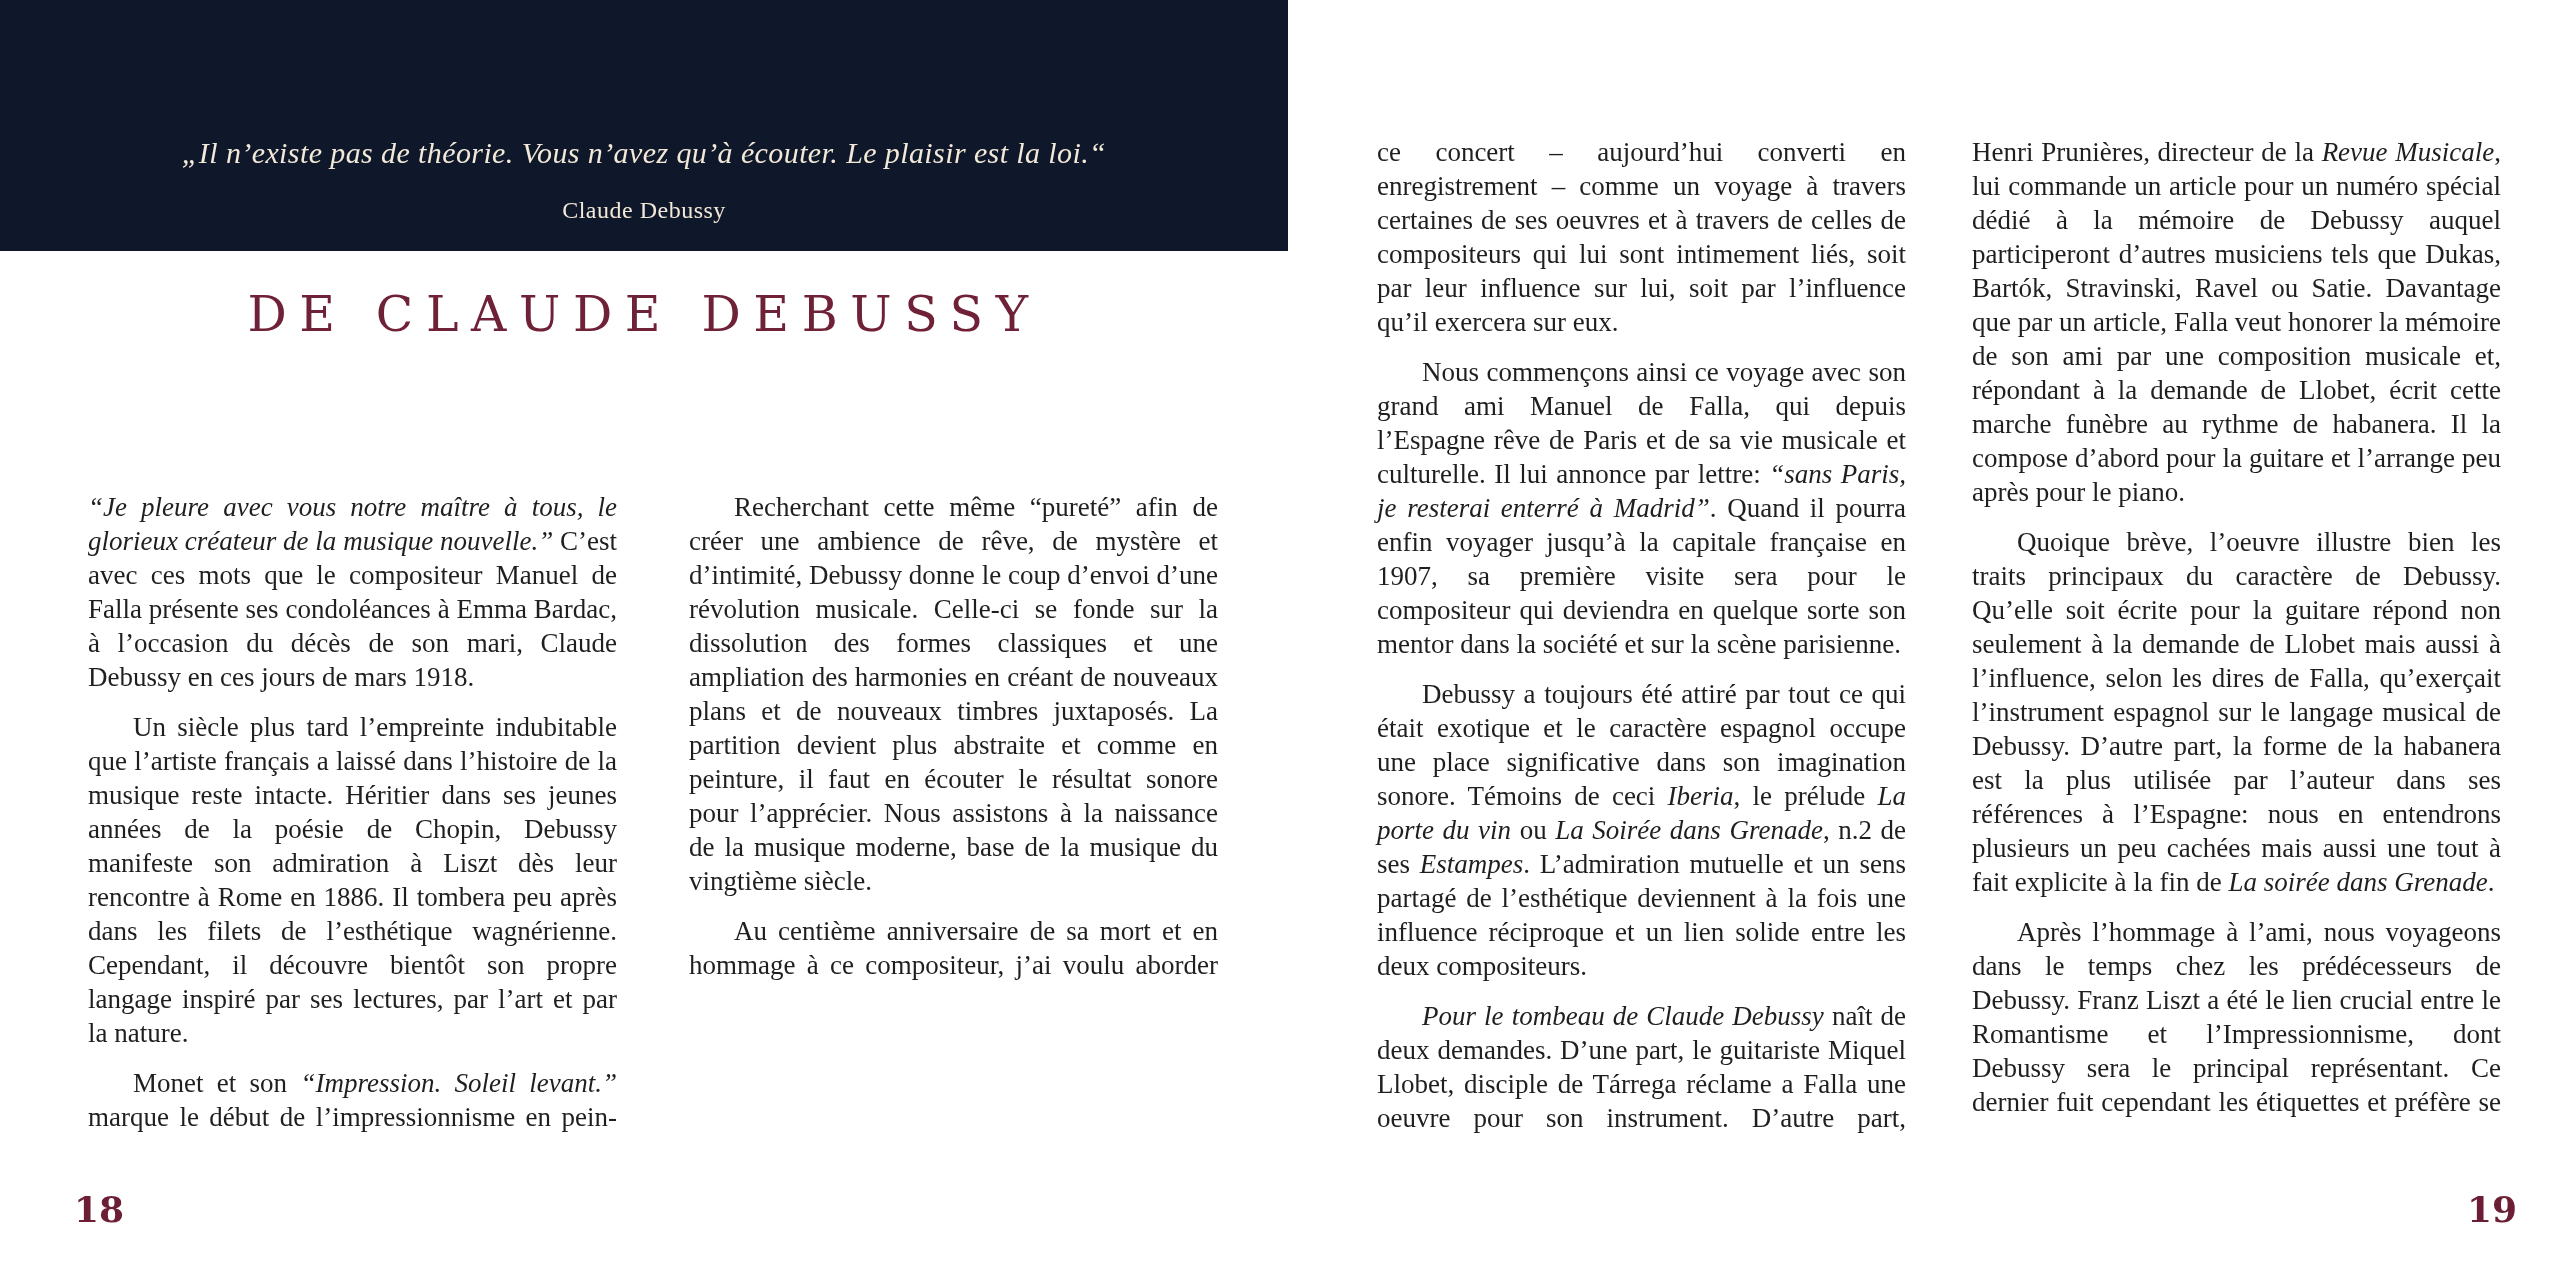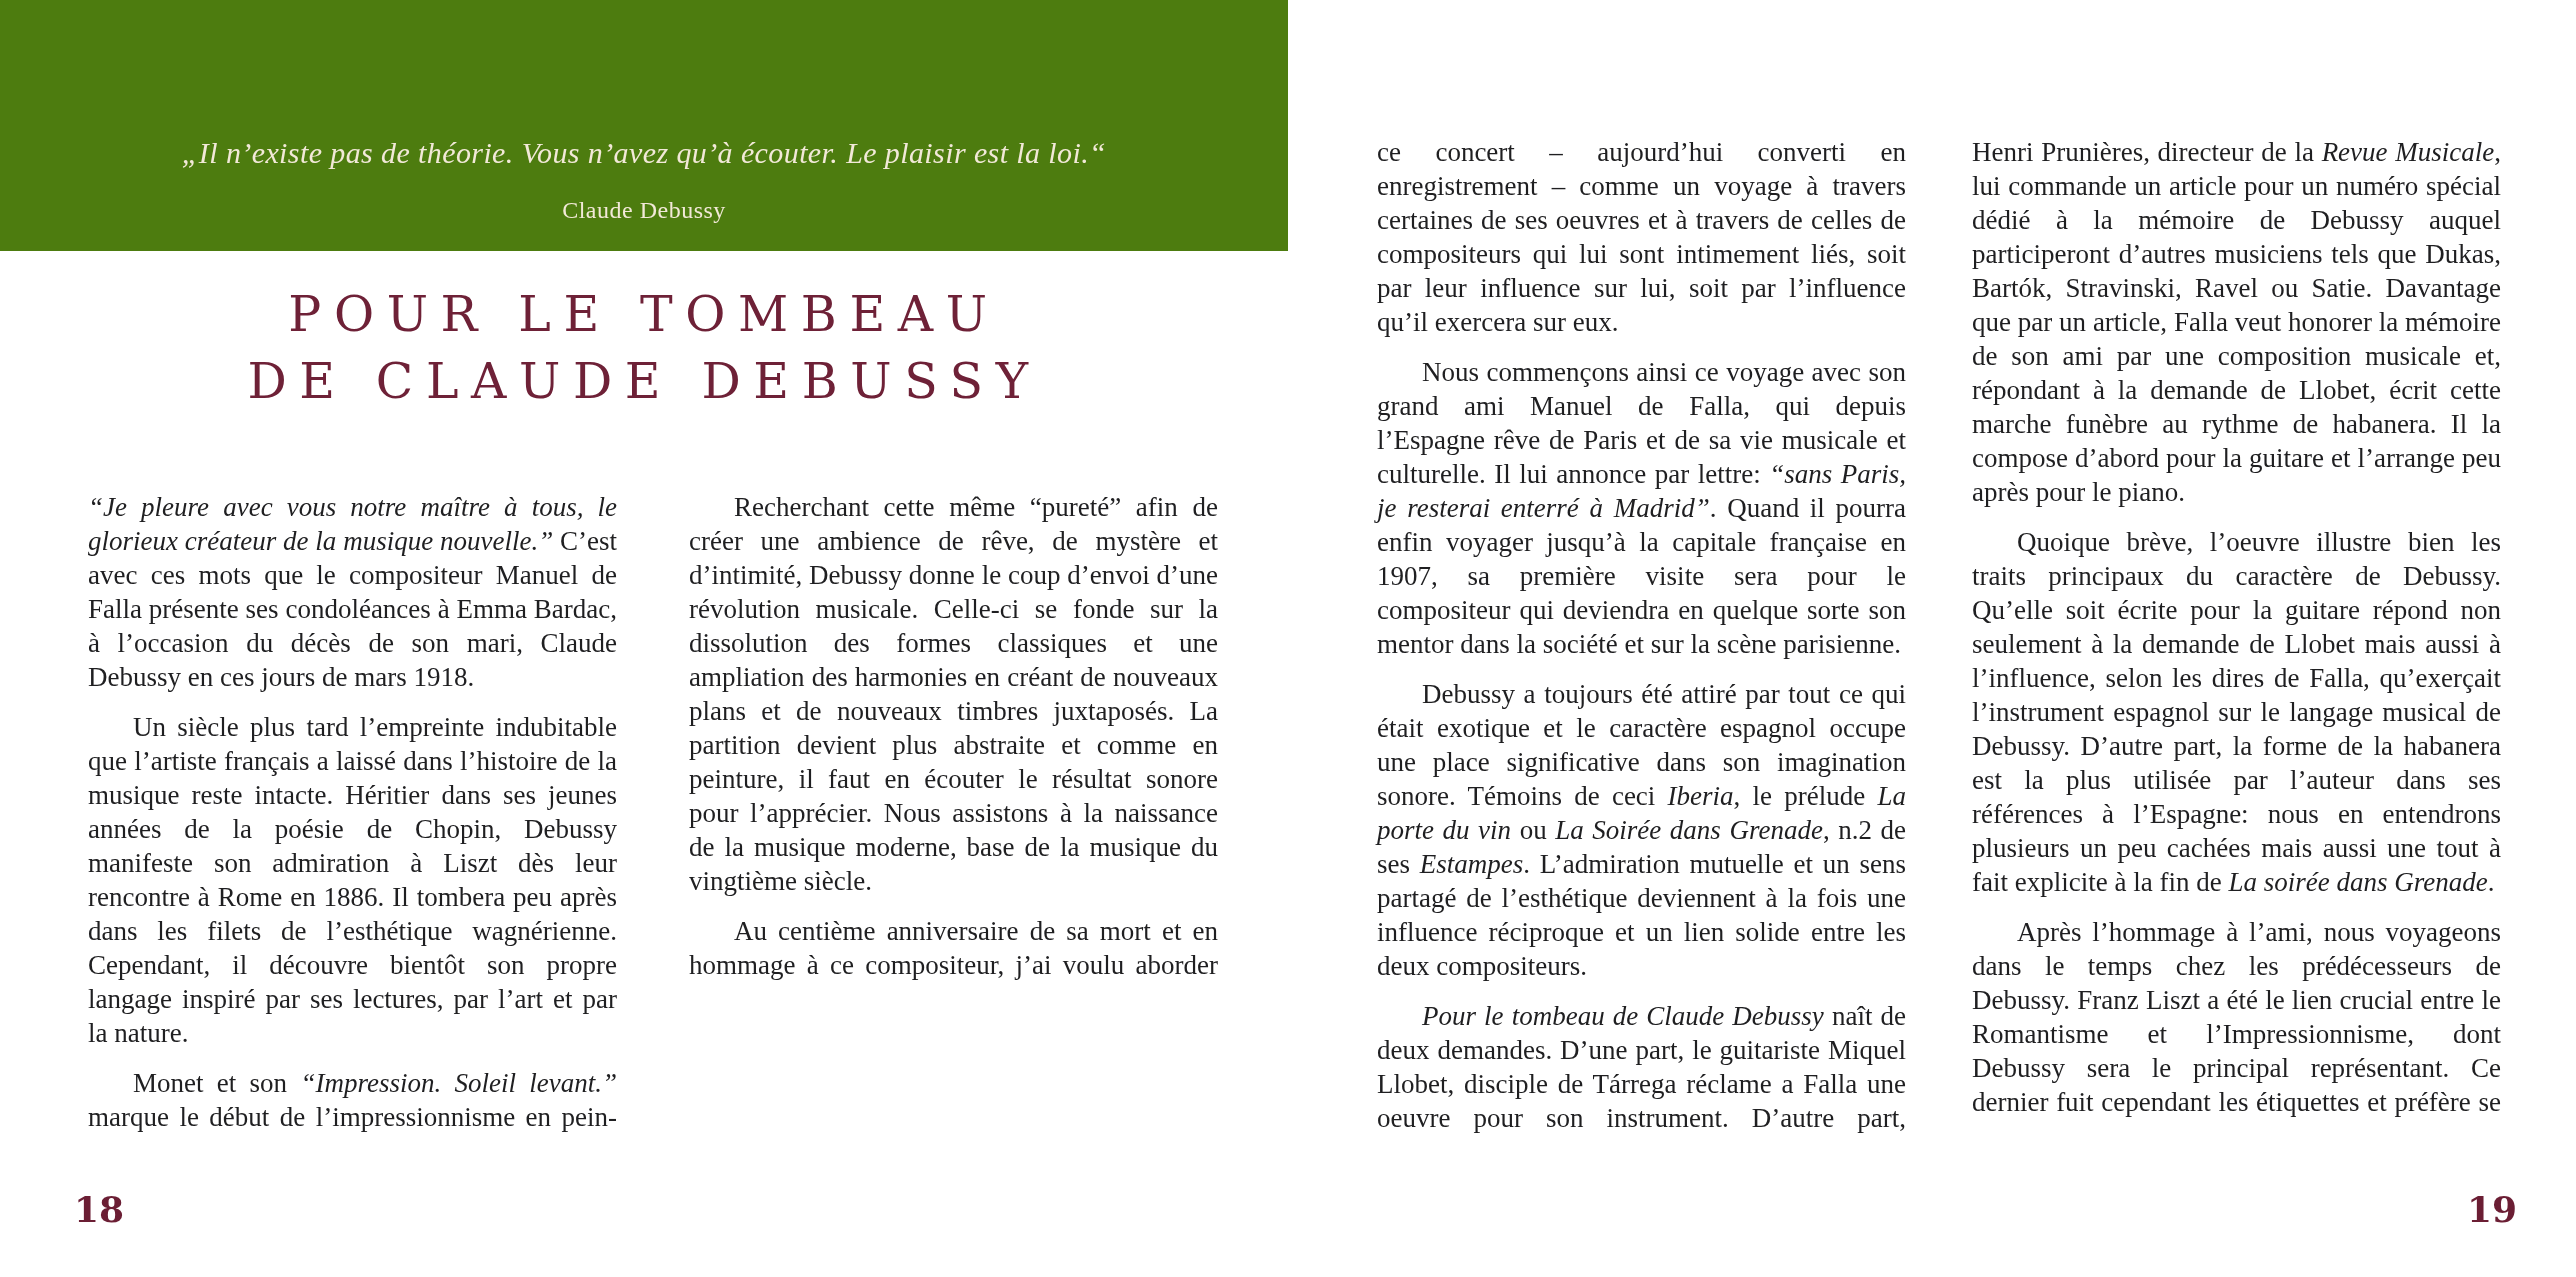--- a/index.html
+++ b/index.html
@@ -16,21 +16,21 @@
     height: 1277px;
     background: #ffffff;
     font-family: "Liberation Serif", serif;
     color: #1f1f21;
   }
   
   .banner {
     position: absolute;
     left: 0; top: 0;
     width: 1288px; height: 251px;
-    background: #4d7c0f;
+    background: #0f172a;
     display: flex;
     flex-direction: column;
     align-items: center;
     justify-content: flex-end;
     padding-bottom: 27px;
     box-sizing: border-box;
   }
   .banner .quote {
     margin: 0 54px 27px 54px;
     font-style: italic;
@@ -97,21 +97,20 @@
 <body>
 
 <div class="spread">
 
   <header class="banner">
     <p class="quote">„Il n’existe pas de théorie. Vous n’avez qu’à écouter. Le plaisir est la loi.“</p>
     <p class="attrib">Claude Debussy</p>
   </header>
 
   <h1 class="title">
-    <span class="title-line">POUR LE TOMBEAU</span>
     <span class="title-line">DE CLAUDE DEBUSSY</span>
   </h1>
 
   <section class="col col-left-page col-1">
       <p class="para"><em>“Je pleure avec vous notre maître à tous, le glorieux créateur de la musique nouvelle.”</em> C’est avec ces mots que le compositeur Manuel de Falla présente ses condoléances à Emma Bardac, à l’occasion du décès de son mari, Claude Debussy en ces jours de mars 1918.</p>
       <p class="para indent">Un siècle plus tard l’empreinte indubitable que l’artiste français a laissé dans l’histoire de la musique reste intacte. Héritier dans ses jeunes années de la poésie de Chopin, Debussy manifeste son admiration à Liszt dès leur rencontre à Rome en 1886. Il tombera peu après dans les filets de l’esthétique wagnérienne. Cependant, il découvre bientôt son propre langage inspiré par ses lectures, par l’art et par la nature.</p>
       <p class="para indent jlast">Monet et son <em>“Impression. Soleil levant.”</em> marque le début de l’impressionnisme en pein-</p>
     </section>
 
   <section class="col col-left-page col-2">

